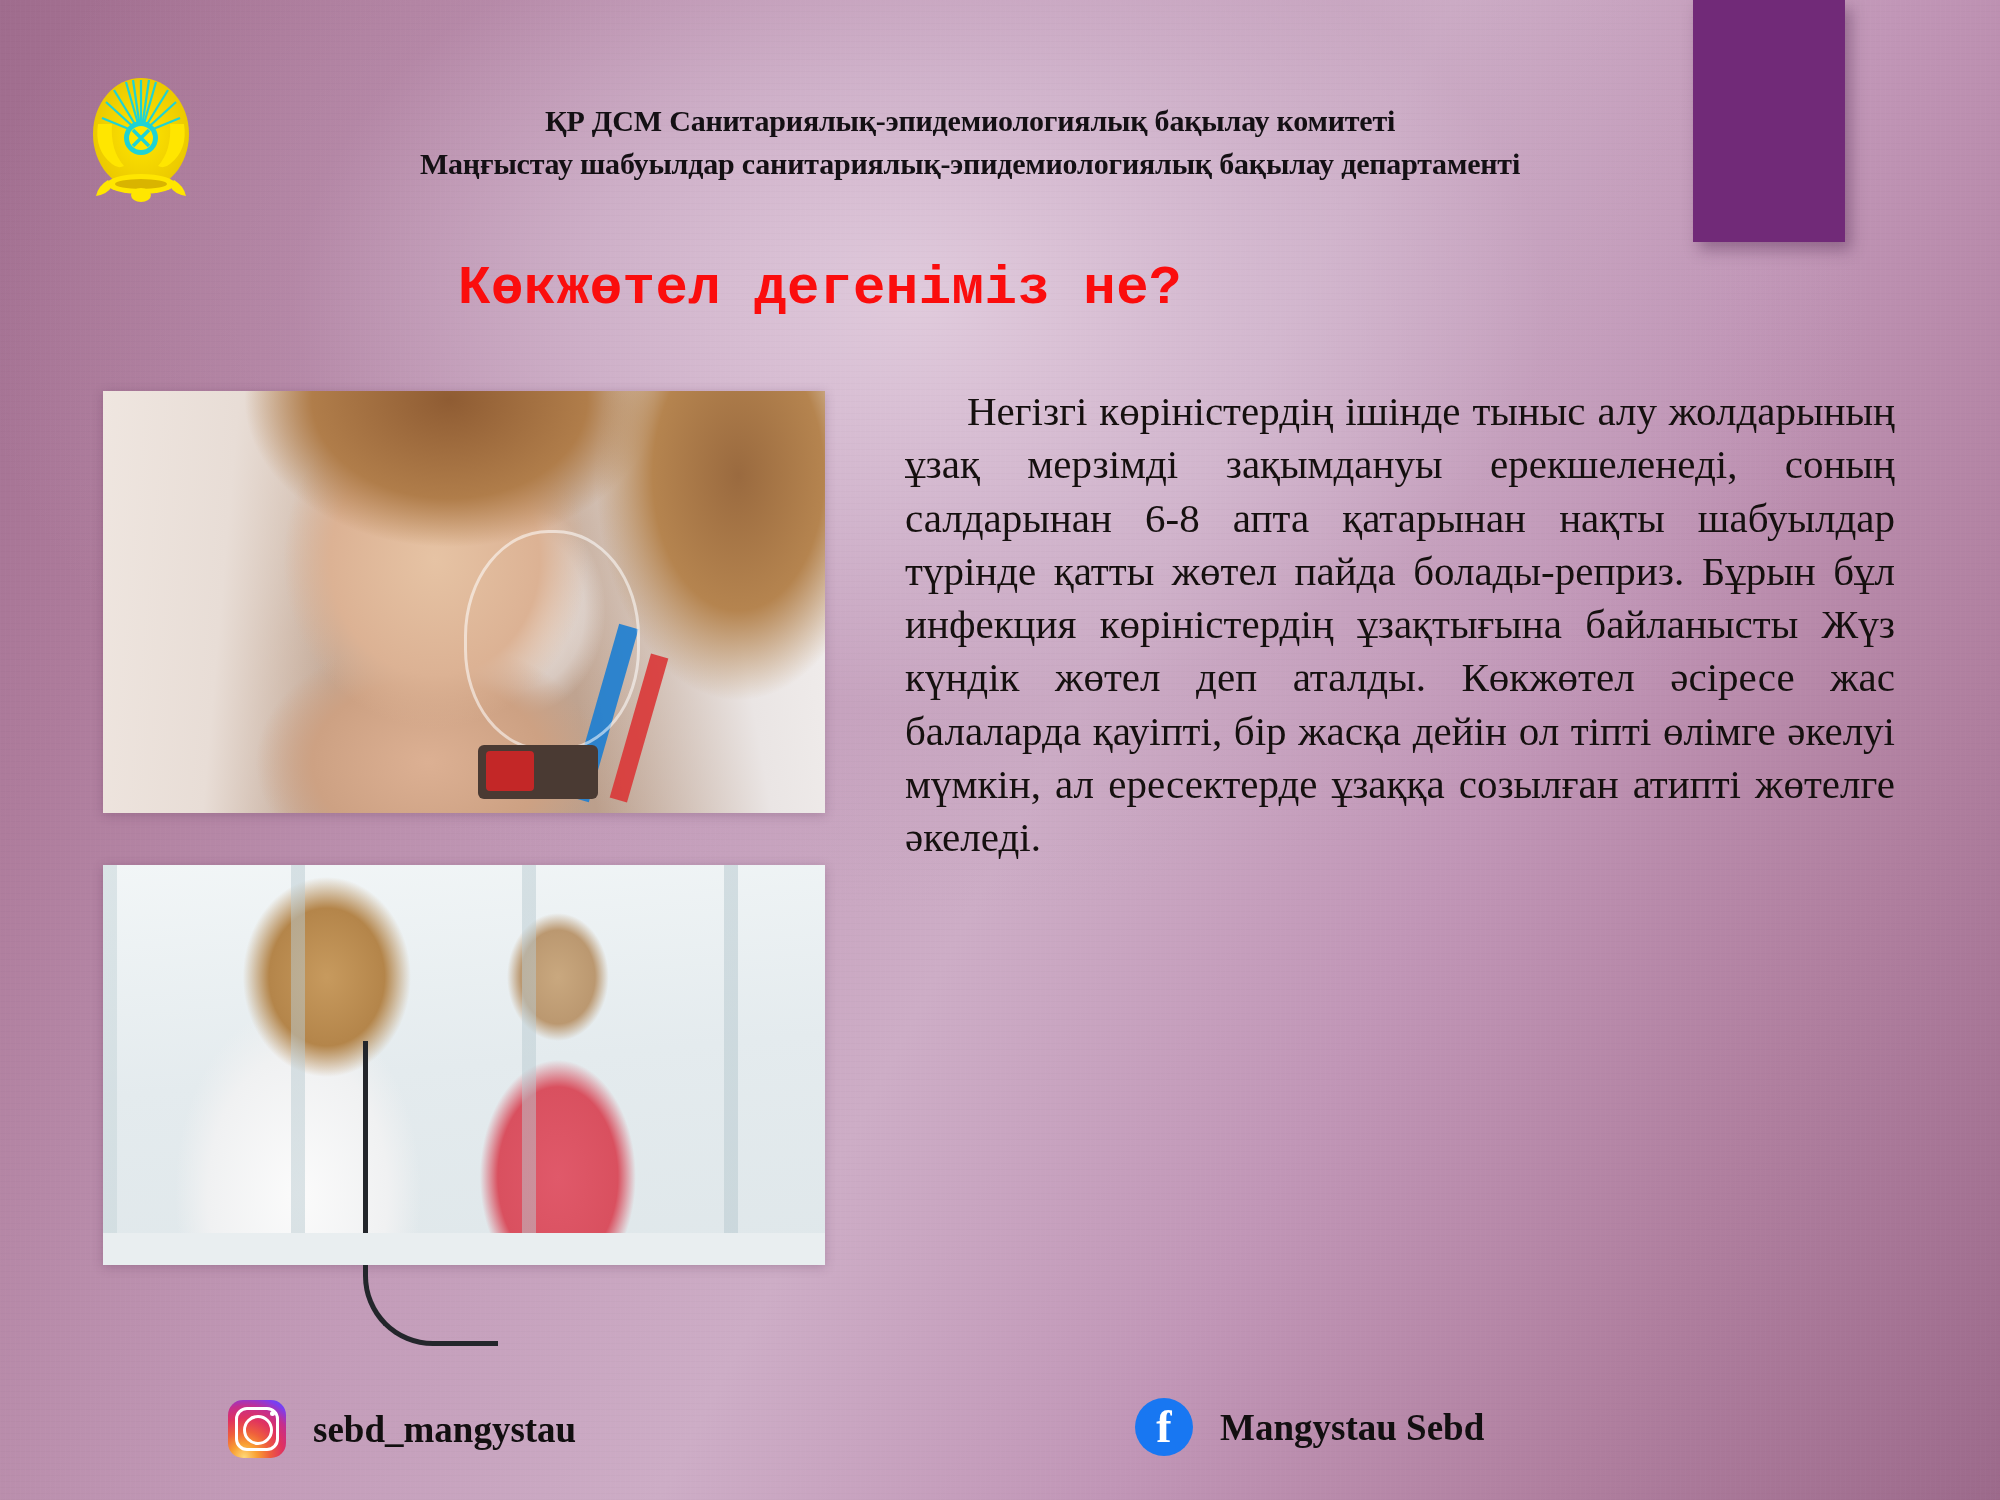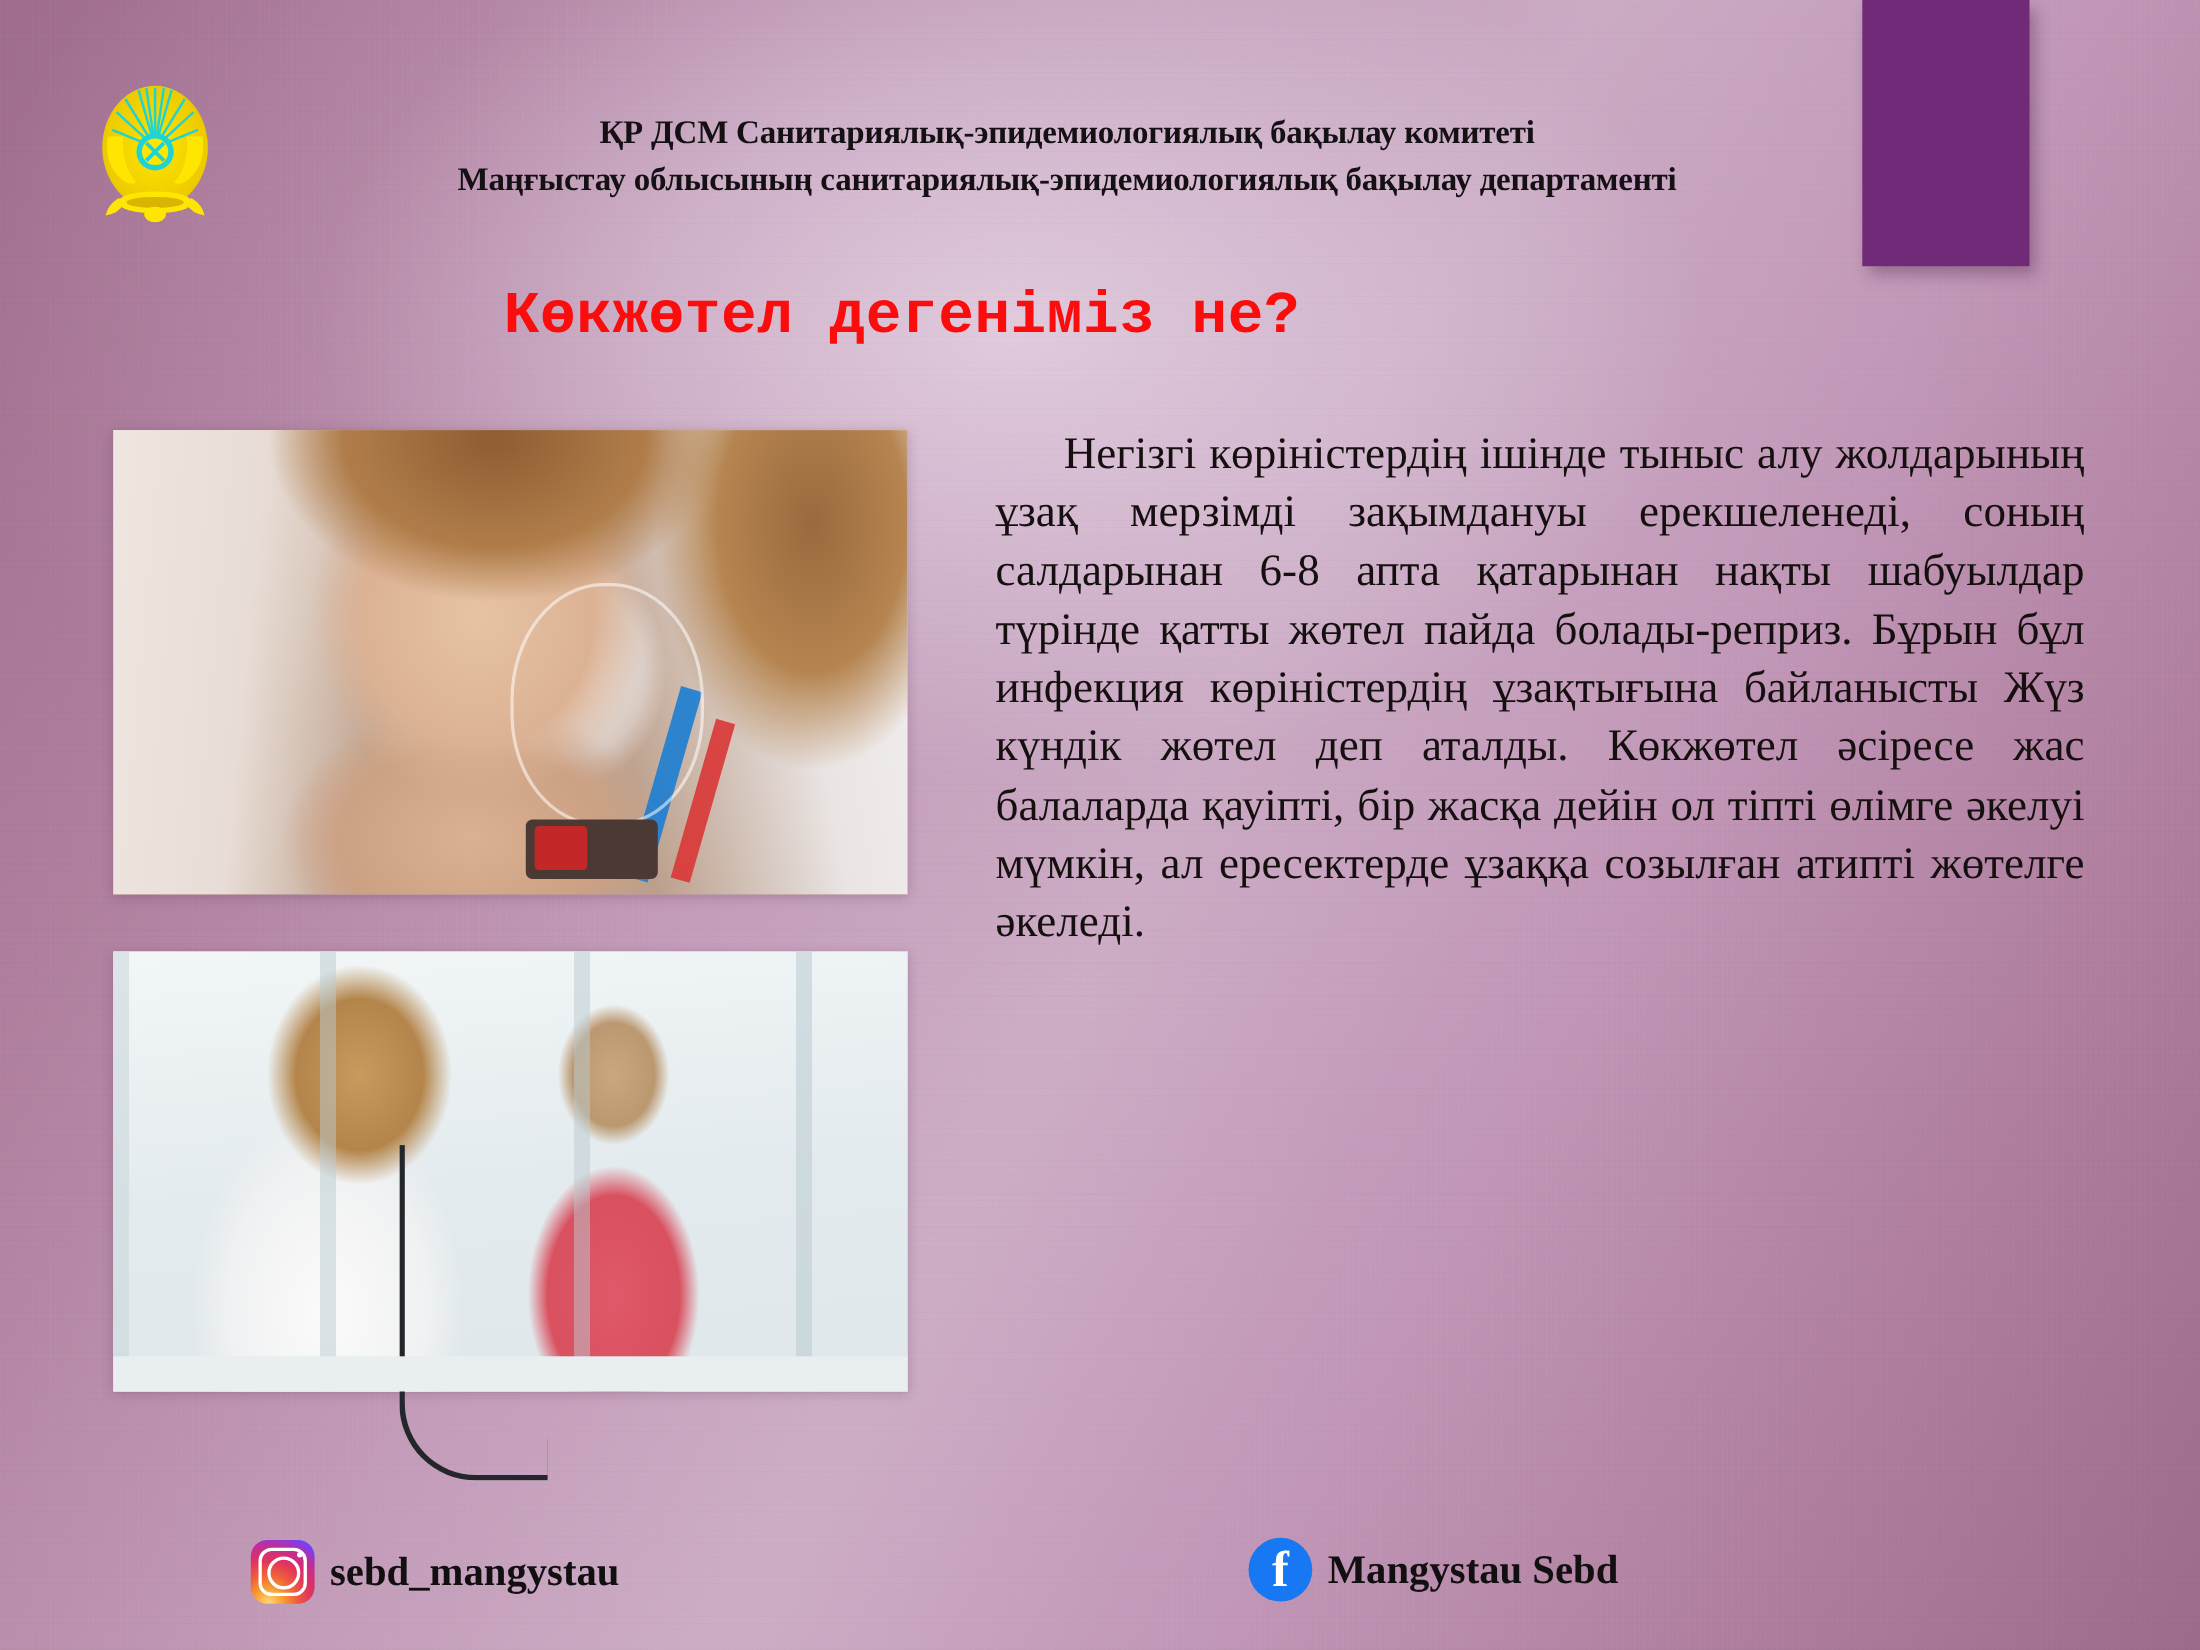--- a/index.html
+++ b/index.html
@@ -119,21 +119,21 @@
     position:absolute;left:905px;top:385px;width:990px;z-index:5;
     color:#15100f;
     font-family:"Liberation Serif",serif;
     font-size:41px;line-height:1.30;
     text-align:justify;
     text-justify:inter-word;
   }
   .body-text p{margin:0;text-indent:62px;}
   .body-text p + p{margin-top:4px;}
 
-  .social{position:absolute;z-index:6;display:flex;align-items:center;gap:14px;}
+  .social{position:absolute;z-index:6;display:flex;align-items:center;gap:27px;}
   .social-ig{left:228px;top:1400px;}
   .social-fb{left:1135px;top:1398px;}
   .social .label{
     color:#120f10;font-family:"Liberation Serif",serif;
     font-weight:bold;font-size:37px;white-space:nowrap;
   }
   .ig-icon{
     width:58px;height:58px;border-radius:15px;position:relative;
     background:
       radial-gradient(circle at 28% 98%, #ffd776 0%, #f9a033 18%, #ef5f3c 36%, #e0325f 55%, #c42e8e 72%, #7b3df2 88%, #4a5ef0 100%);
@@ -186,21 +186,21 @@
       <ellipse cx="55" cy="122" rx="34" ry="10" fill="#ffe600"></ellipse>
       <ellipse cx="55" cy="122" rx="26" ry="5" fill="#d9b400"></ellipse>
       <path d="M22 118 q-10 6 -12 16 q12 -2 16 -10 z" fill="#ffe600"></path>
       <path d="M88 118 q10 6 12 16 q-12 -2 -16 -10 z" fill="#ffe600"></path>
       <ellipse cx="55" cy="133" rx="10" ry="7" fill="#ffe600"></ellipse>
     </svg>
   </div>
 
   <div class="org-header">
     <div>ҚР ДСМ Санитариялық-эпидемиологиялық бақылау комитеті</div>
-    <div>Маңғыстау облысының санитариялық-эпидемиологиялық бақылау департаменті</div>
+    <div>Маңғыстау шабуылдар санитариялық-эпидемиологиялық бақылау департаменті</div>
   </div>
 
   <div class="slide-title">Көкжөтел дегеніміз не?</div>
 
   <div class="photo photo1 p1">
     <div class="stripe s1"></div>
     <div class="stripe s2"></div>
     <div class="mask-outline"></div>
     <div class="device">
       <div class="red"></div>

